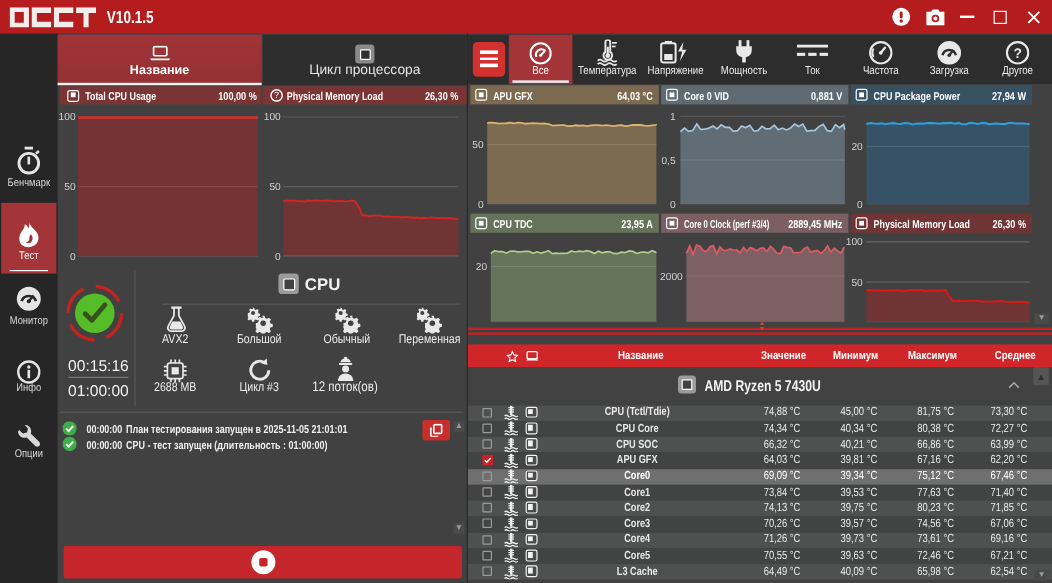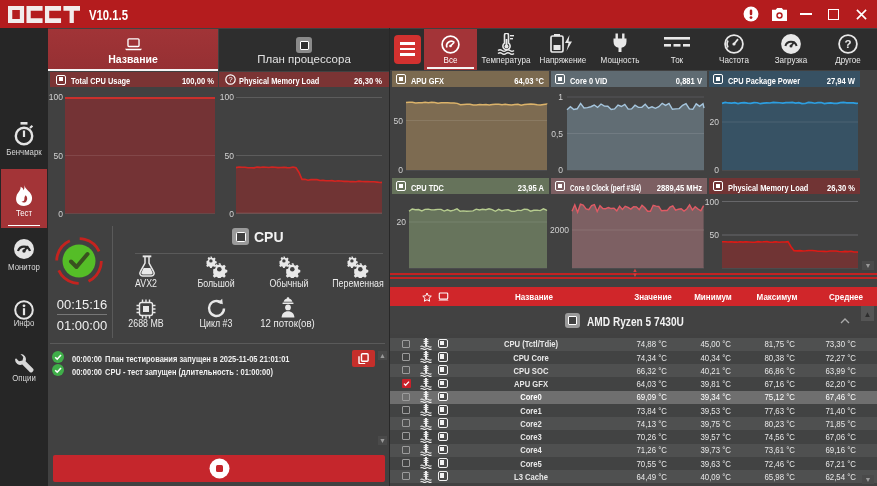--- a/index.html
+++ b/index.html
@@ -79,21 +79,21 @@
 <div class="abs" style="left:48px;top:29px;width:170px;height:42px;background:linear-gradient(#a13437,#953033);"></div>
 <div class="abs" style="left:48px;top:69px;width:170px;height:2px;background:#f5f5f5;"></div>
 <svg class="abs" style="left:125px;top:38px;" width="17" height="13" viewBox="0 0 20 15">
 <rect x="3.5" y="0.8" width="13" height="9" rx="1.2" fill="none" stroke="#fff" stroke-width="1.6"></rect>
 <path d="M0 12.6h20l-1.4 1.6H1.4z" fill="#fff"></path>
   </svg>
 <div class="abs" style="left:48px;top:53px;width:170px;text-align:center;font-size:10.5px;font-weight:bold;color:#fff;">Название</div>
 <div class="abs" style="left:219px;top:29px;width:170px;height:42px;background:#2e2e2e;"></div>
 <div class="abs" style="left:296px;top:37px;width:16px;height:16px;background:#8a8a8a;border-radius:3px;"></div>
 <div class="abs" style="left:299.5px;top:40.5px;width:9px;height:9px;background:#2e2e2e;border:1.5px solid #fff;border-radius:1px;"></div>
-<div class="abs" style="left:219px;top:53px;width:170px;text-align:center;font-size:11.5px;color:#e3e3e3;">План процессора</div>
+<div class="abs" style="left:219px;top:53px;width:170px;text-align:center;font-size:11.5px;color:#e3e3e3;">Цикл процессора</div>
 <div class="abs" style="left:50px;top:72px;width:168px;height:15px;background:#7b3434;"></div>
 <div class="hdr-ic" style="left:56px;top:74.5px;"></div>
 <div class="abs cl" style="left:71px;top:75px;font-size:9.5px;font-weight:bold;color:#fff;">Total CPU Usage</div>
 <div class="abs cr" style="left:154px;top:75px;width:60px;font-size:9.5px;font-weight:bold;color:#fff;">100,00 %</div>
 <div class="abs" style="left:219px;top:72px;width:170px;height:15px;background:#7b3434;"></div>
 <svg class="abs" style="left:225px;top:74px;" width="11" height="11" viewBox="0 0 11 11">
     <circle cx="5.5" cy="5.5" r="4.7" fill="none" stroke="#fff" stroke-width="1.2"></circle>
     <text x="5.5" y="8" font-size="7.5" fill="#fff" text-anchor="middle" font-family="Liberation Sans">?</text>
   </svg>
 <div class="abs cl" style="left:239px;top:75px;font-size:9.5px;font-weight:bold;color:#fff;">Physical Memory Load</div>

